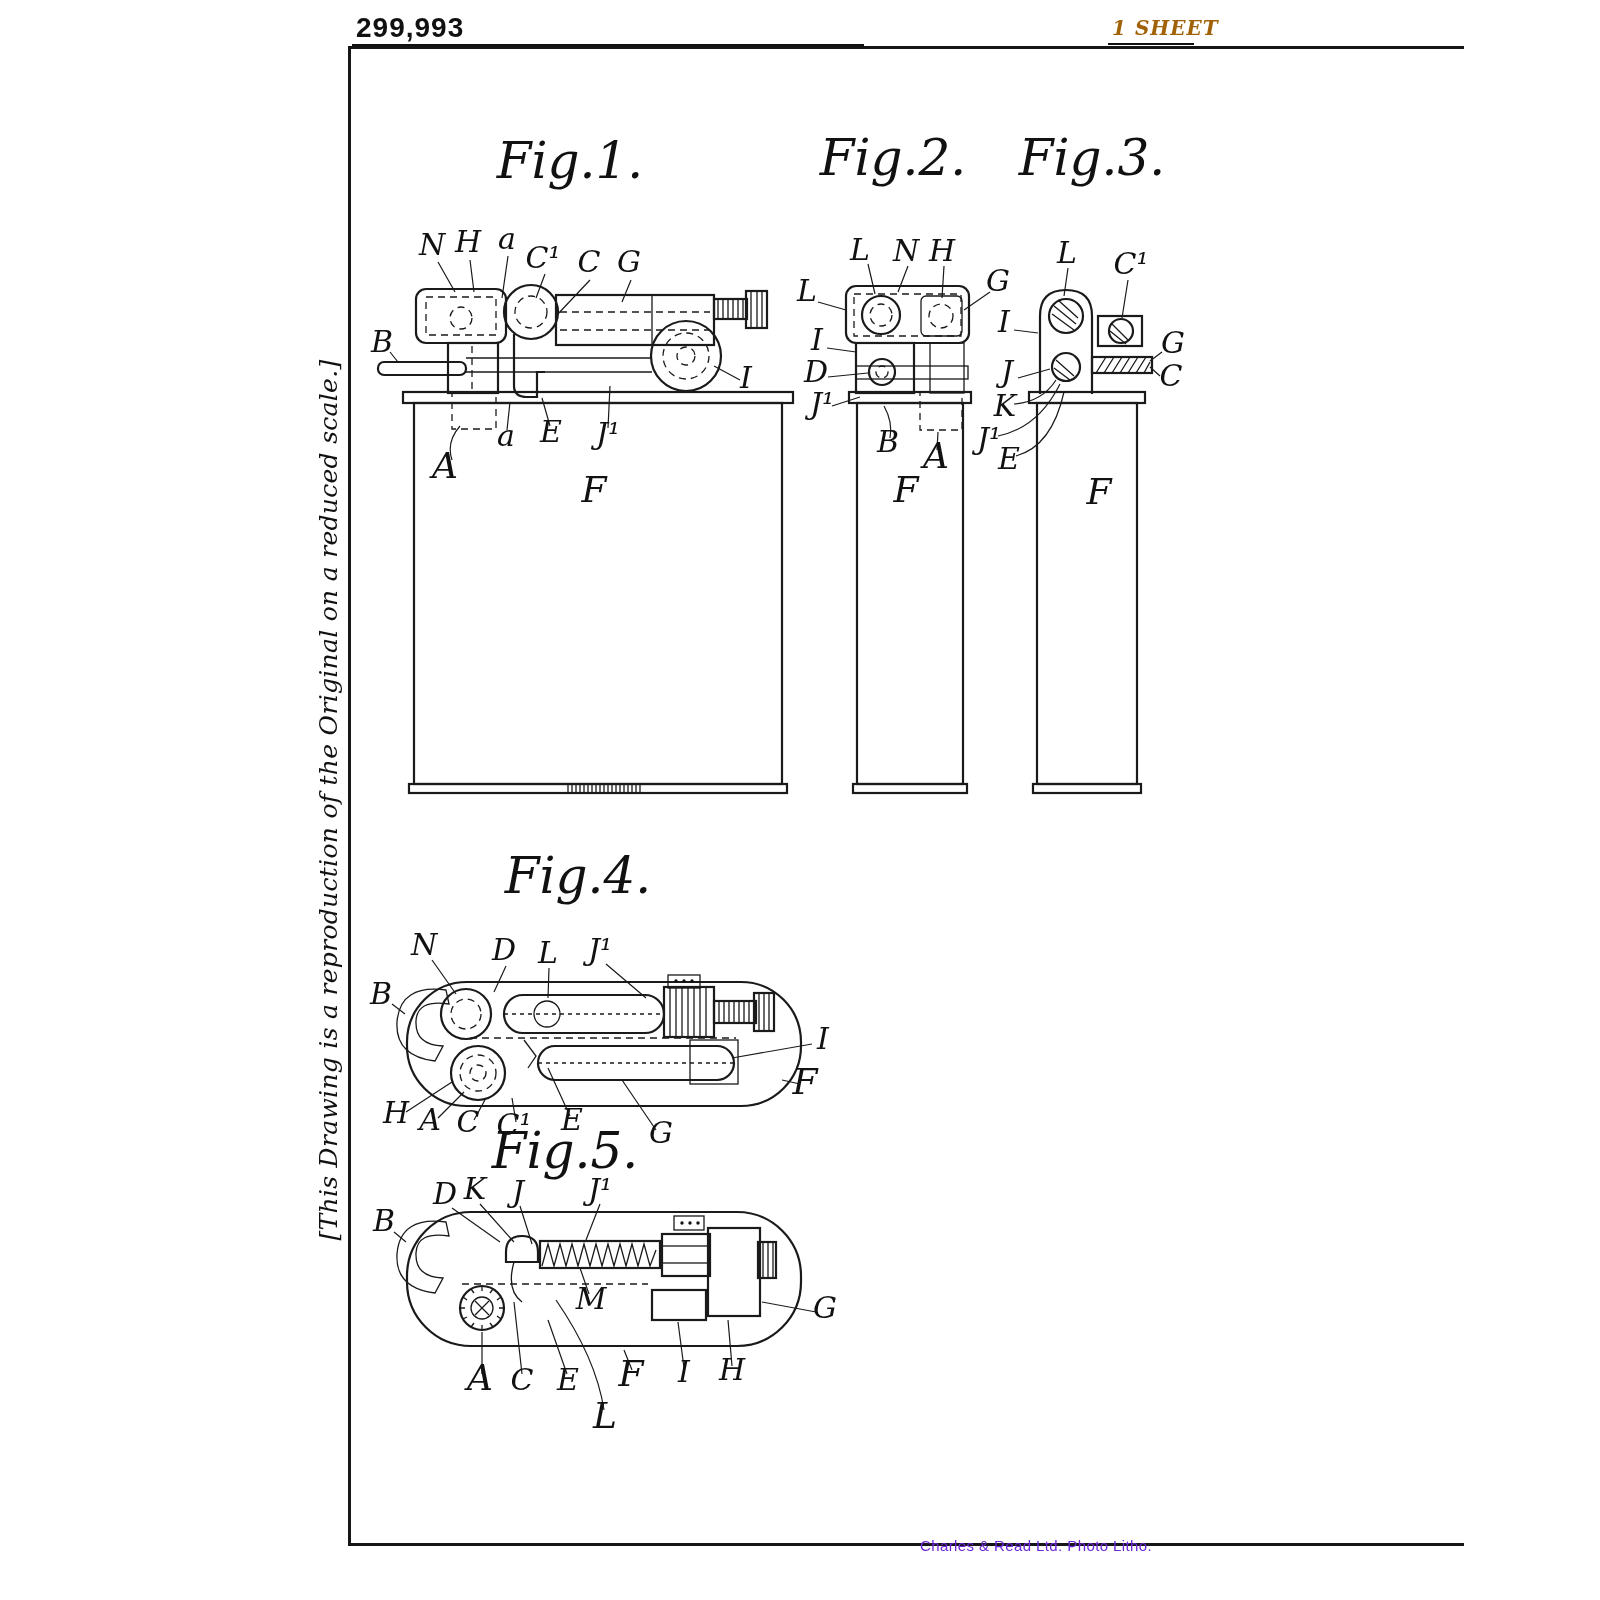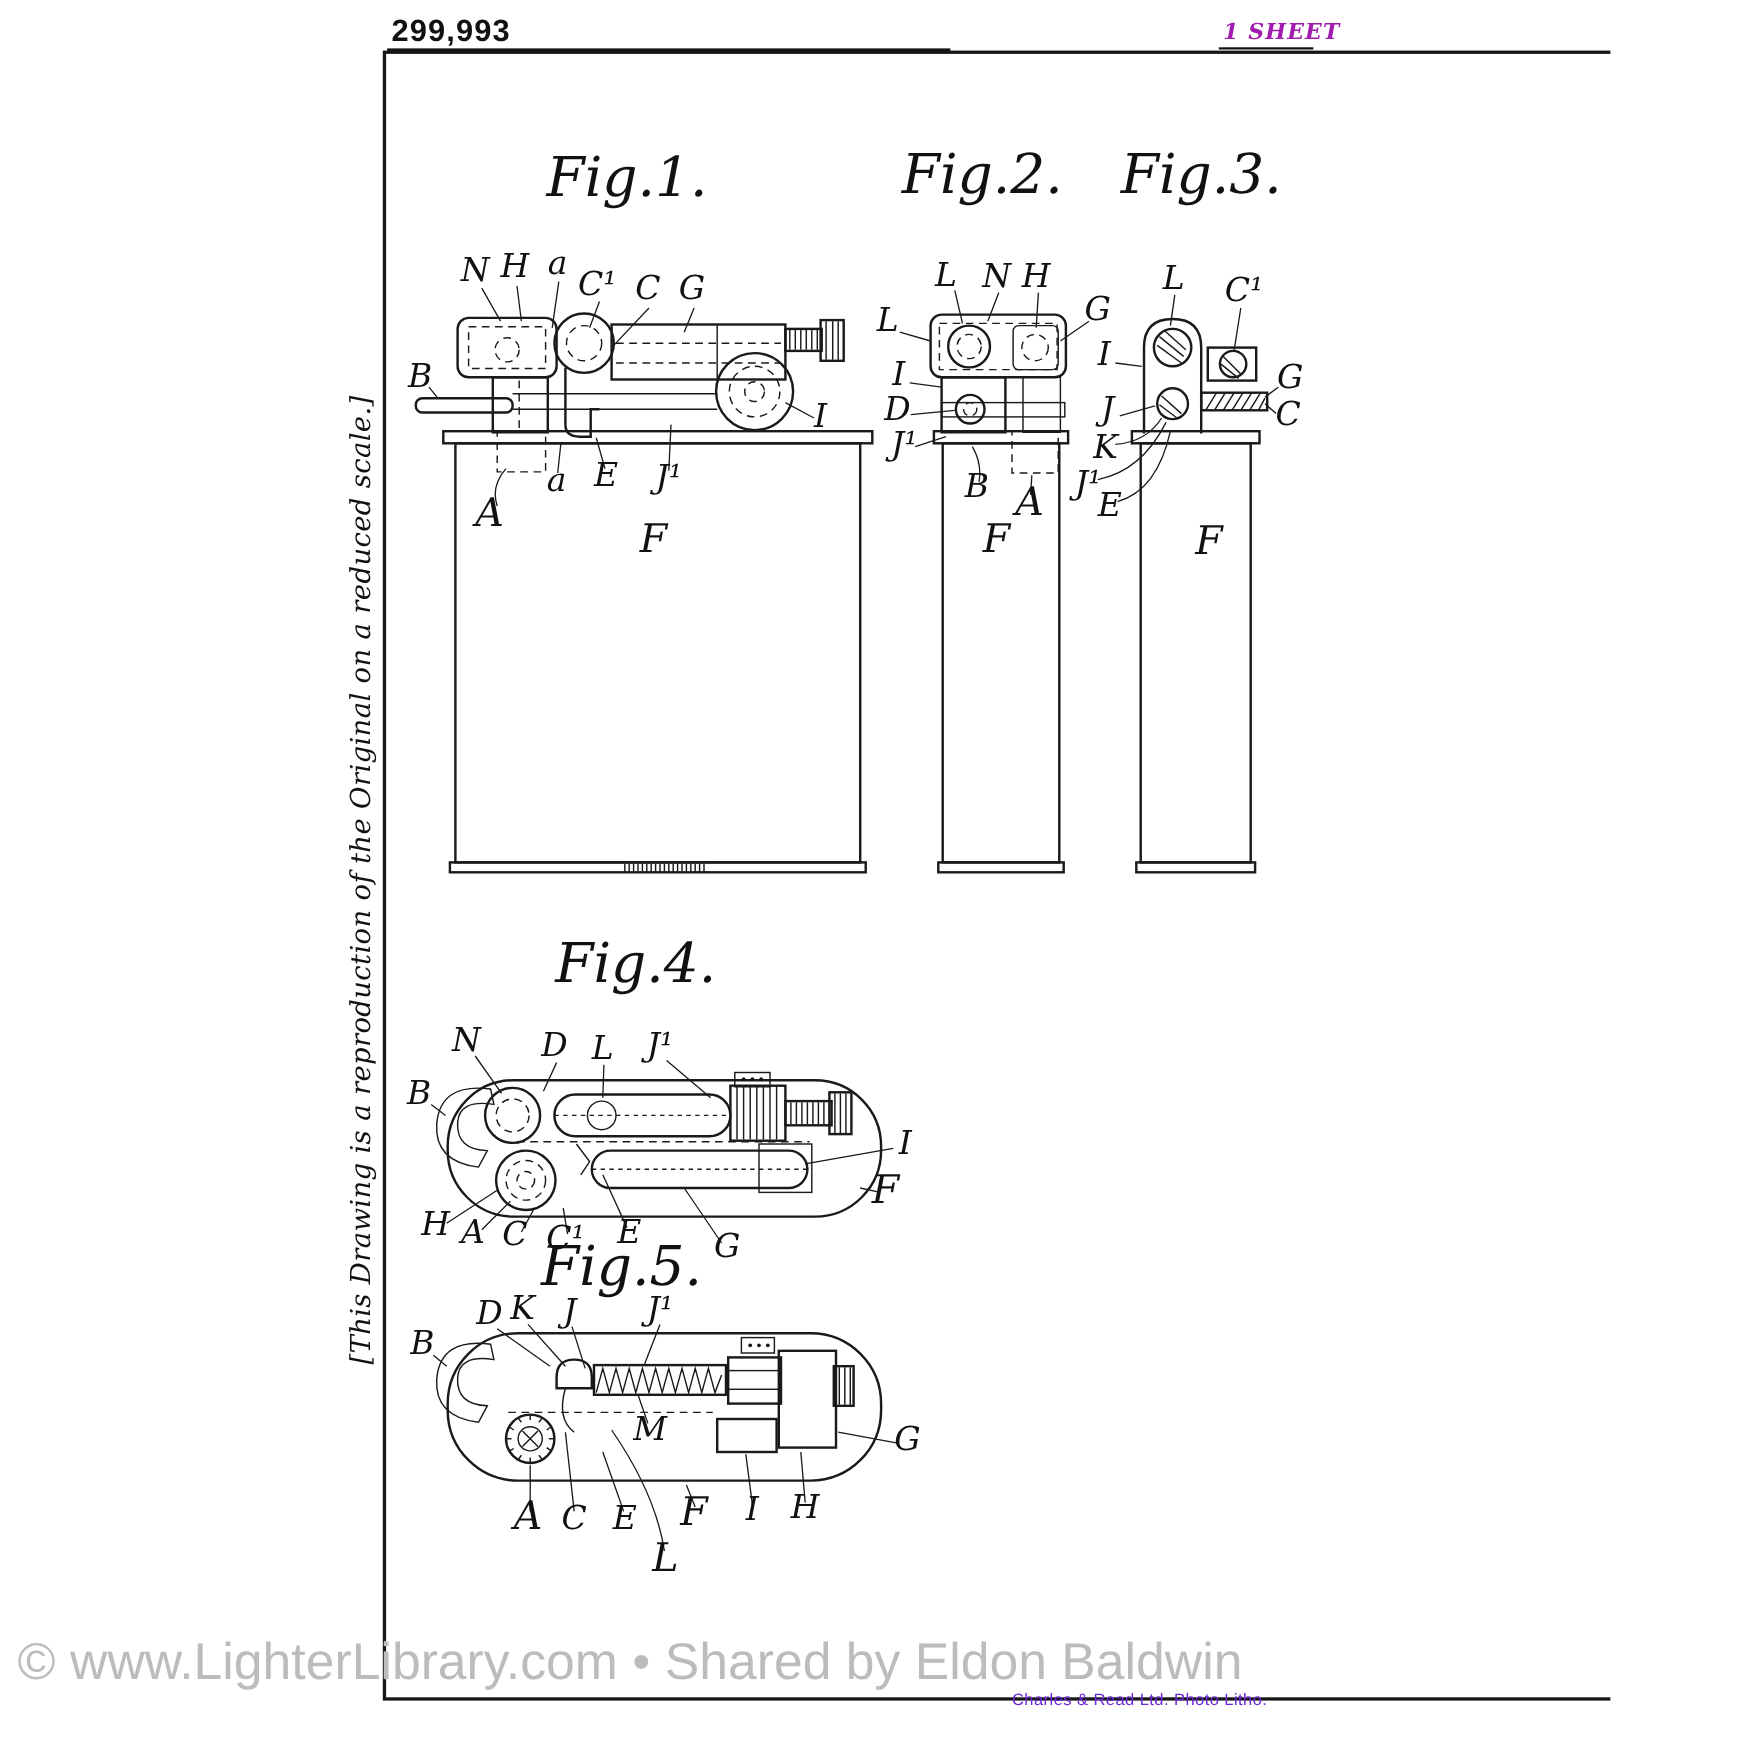--- a/index.html
+++ b/index.html
@@ -5,21 +5,21 @@
   html,body { margin:0; padding:0; background:#ffffff; }
   .page { position:relative; width:1464px; height:1600px; background:#ffffff; overflow:hidden;
           font-family:"Liberation Sans", sans-serif; }
 
   .patent-number { position:absolute; left:356px; top:12px; font:700 28px "Liberation Sans", sans-serif;
                    letter-spacing:1px; color:#111; }
   .spec-title    { position:absolute; left:492px; top:16px; font:700 23px "Liberation Sans", sans-serif;
                    letter-spacing:4px; color:#111; }
   .hdr-rule      { position:absolute; left:352px; top:44px; width:512px; height:3px; background:#111; }
   .sheet-count   { position:absolute; left:1112px; top:16px; font:italic 700 20px "DejaVu Serif", serif;
-                   letter-spacing:1px; color:#a21caf; }
+                   letter-spacing:1px; color:#a16207; }
   .sheet-rule    { position:absolute; left:1108px; top:43px; width:86px; height:2px; background:#111; }
 
   .frame { position:absolute; left:348px; top:46px; width:1141px; height:1500px;
            border:3px solid #161616; box-sizing:border-box; background:transparent; }
 
   .sidenote { position:absolute; left:328px; top:800px; transform:translate(-50%,-50%) rotate(-90deg);
               white-space:nowrap; font:italic 25px "DejaVu Serif", serif; color:#111; letter-spacing:0.3px; }
 
   .watermark { position:absolute; left:16px; top:1482px; font:400 47px "Liberation Sans", sans-serif;
                color:#bcbcbc; white-space:nowrap; text-shadow:0 0 1px #ffffff; z-index:6; }
@@ -250,15 +250,14 @@
       <text x="480" y="1390" text-anchor="middle" class="lbl-lg">A</text>
       <text x="522" y="1390" text-anchor="middle" class="lbl">C</text>
       <text x="568" y="1390" text-anchor="middle" class="lbl">E</text>
       <text x="631" y="1386" text-anchor="middle" class="lbl-lg">F</text>
       <text x="684" y="1382" text-anchor="middle" class="lbl">I</text>
       <text x="732" y="1380" text-anchor="middle" class="lbl">H</text>
       <text x="605" y="1428" text-anchor="middle" class="lbl-lg">L</text>
     </g>
   </svg>
 
-  <div class="watermark">© www.LighterLibrary.com • Shared by Eldon Baldwin</div>
   <div class="printer">Charles &amp; Read Ltd. Photo Litho.</div>
 </div>
 
 </body></html>

